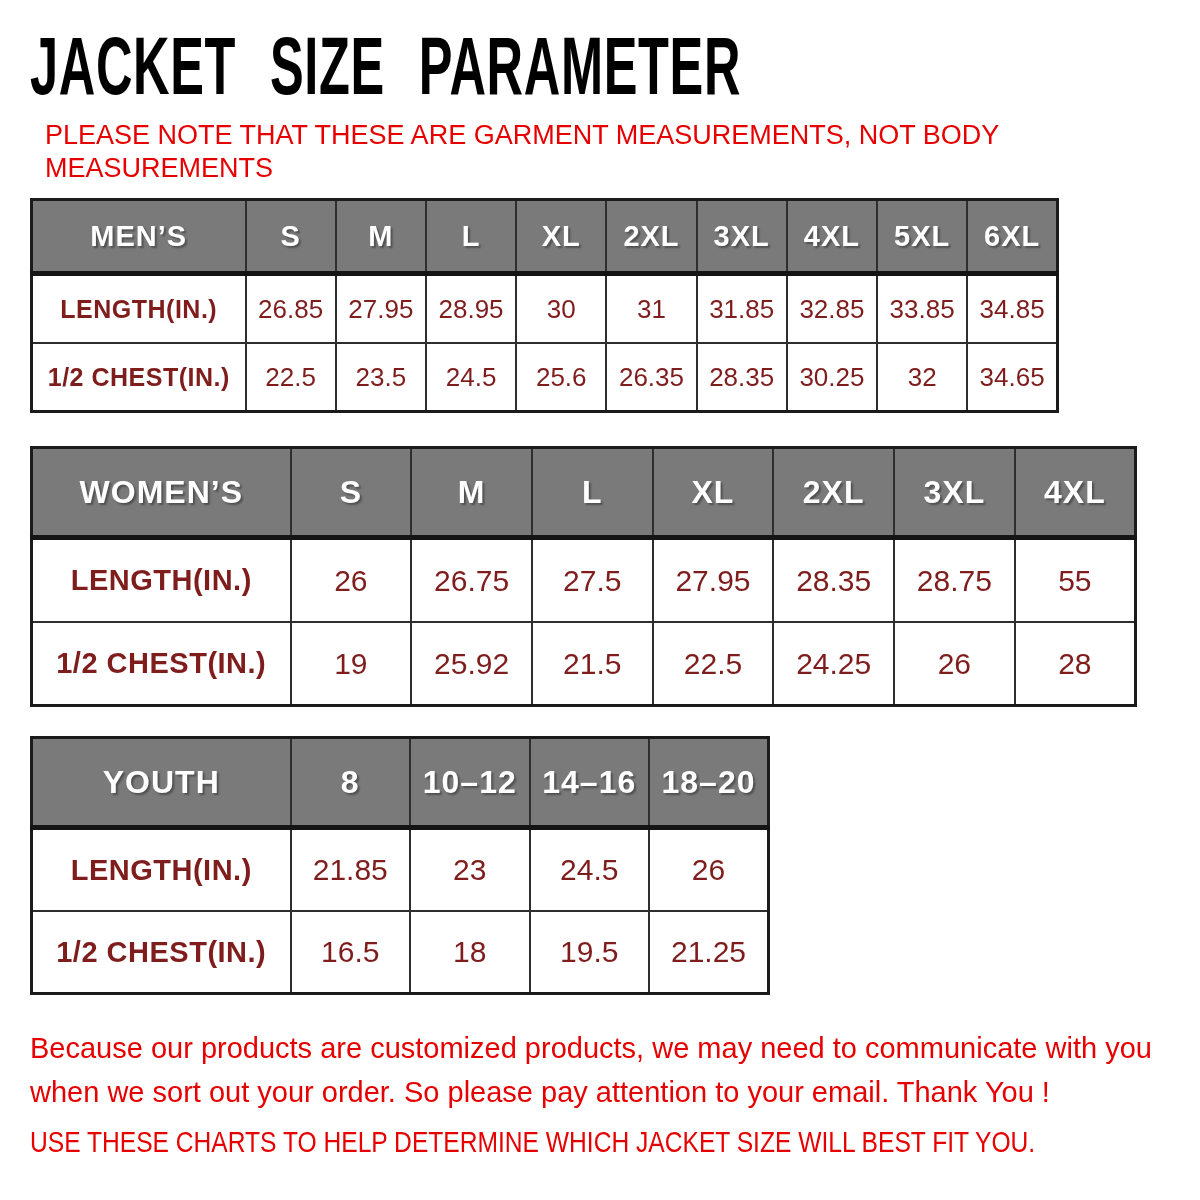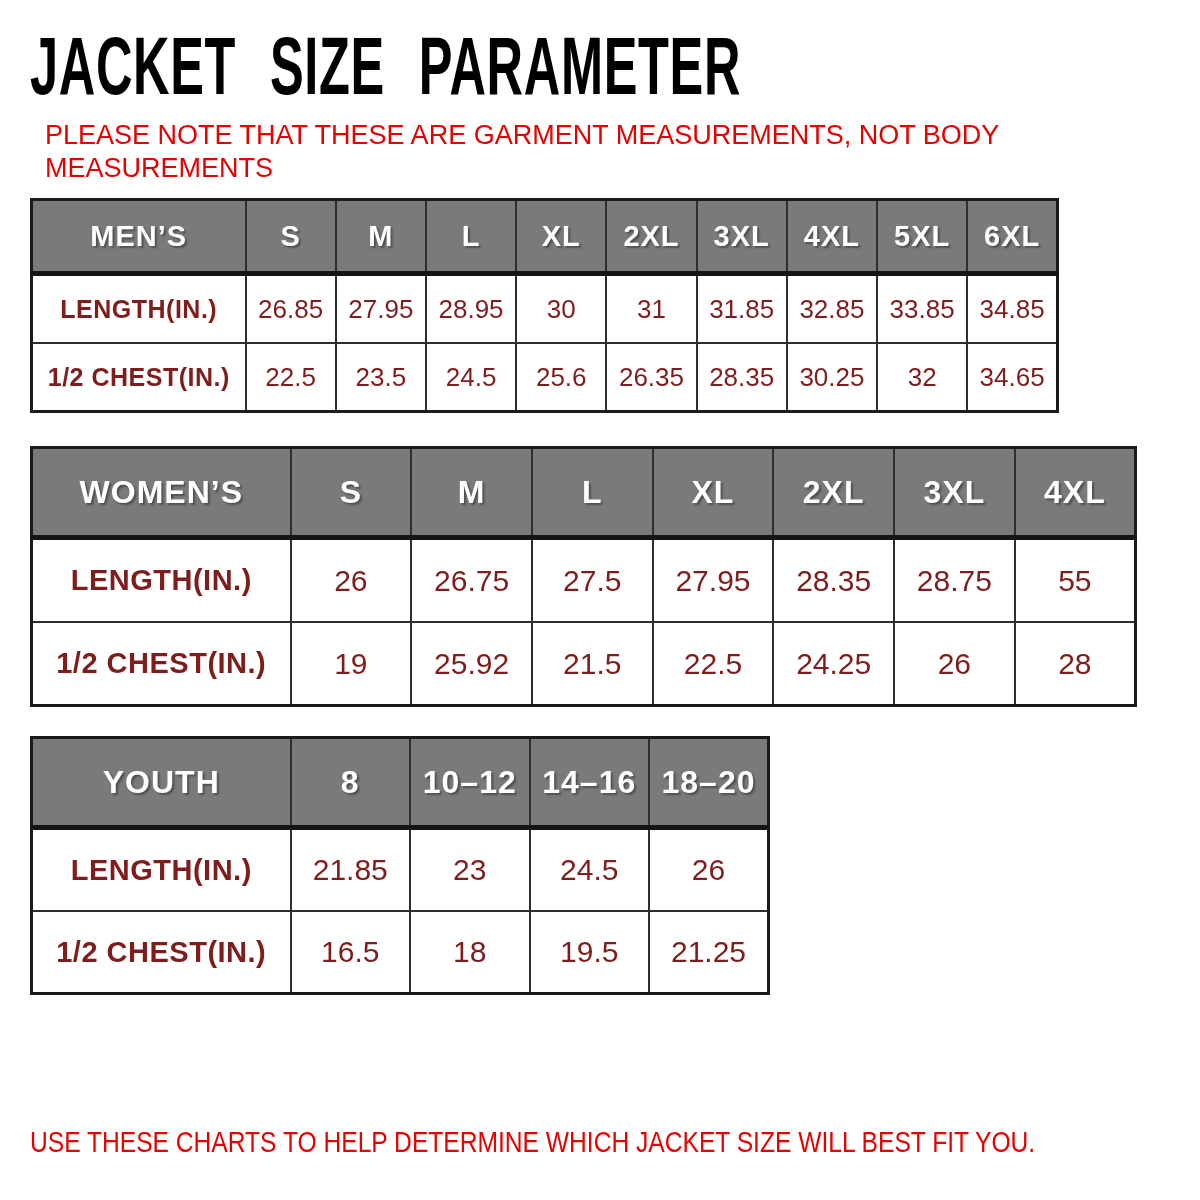--- a/index.html
+++ b/index.html
@@ -259,16 +259,17 @@
       <tr>
         <td class="row-label">1/2 CHEST(IN.)</td>
         <td>16.5</td>
         <td>18</td>
         <td>19.5</td>
         <td>21.25</td>
       </tr>
     </tbody>
   </table>
 
+  <p class="footer-para1">Because our products are customized products, we may need to communicate with you when we sort out your order. So please pay attention to your email. Thank You !</p>
 
   <p class="footer-para2"><span class="footer-para2-inner">USE THESE CHARTS TO HELP DETERMINE WHICH JACKET SIZE WILL BEST FIT YOU.</span></p>
 
 </div>
 
 </body></html>

